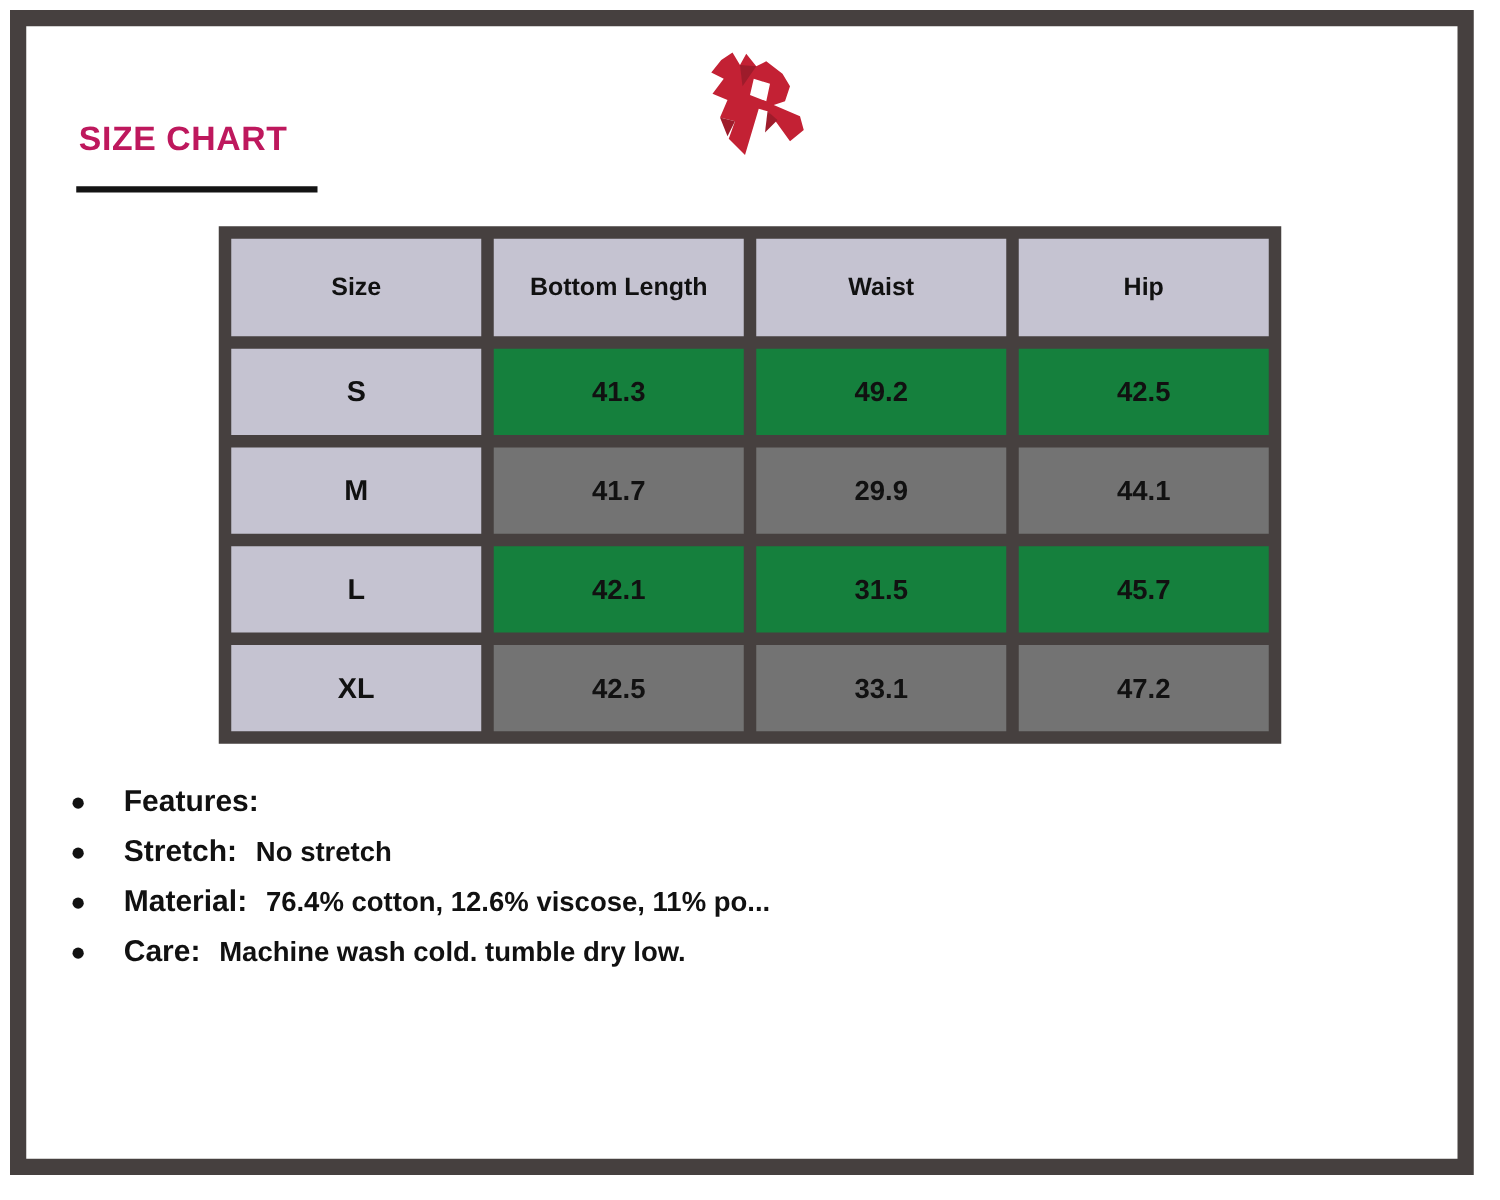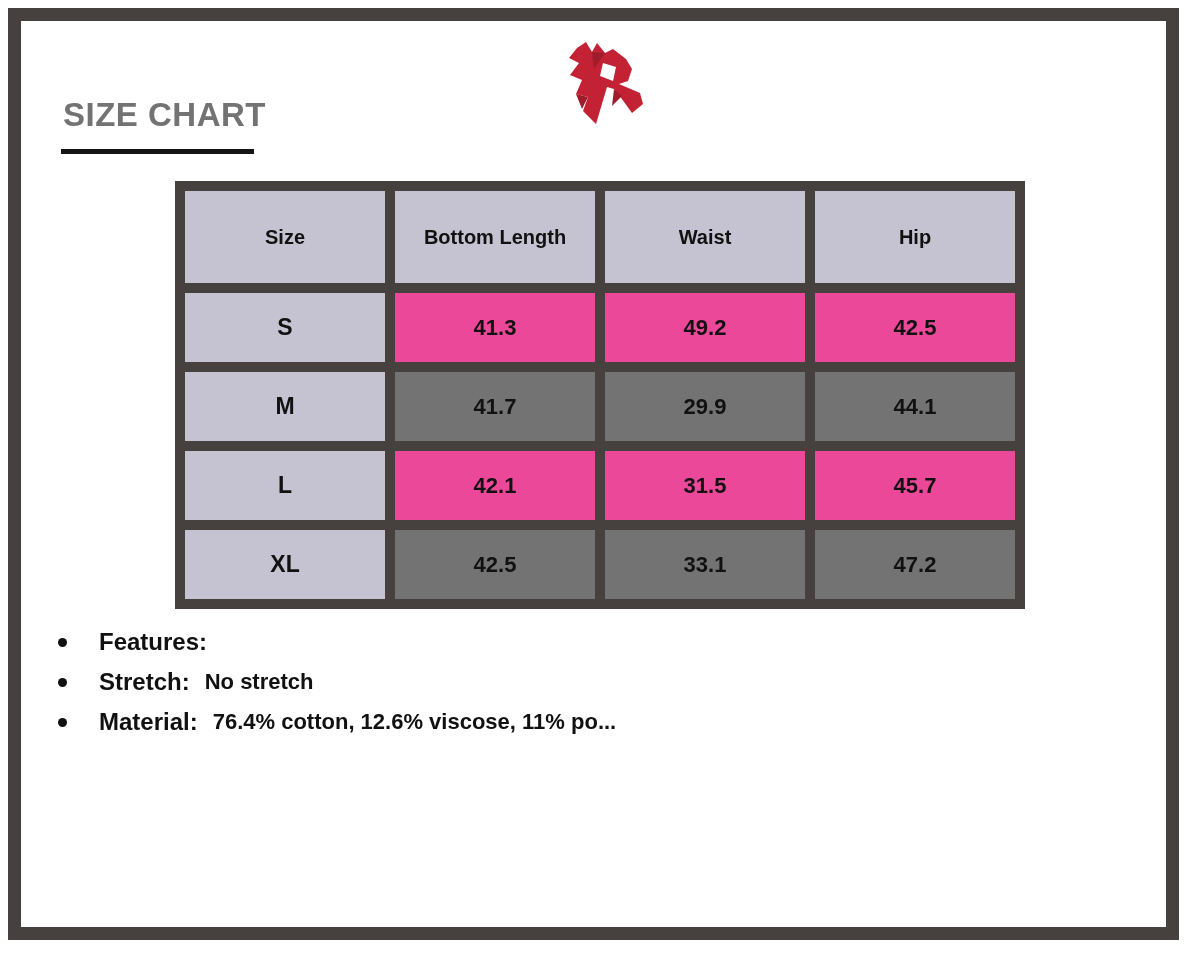--- a/index.html
+++ b/index.html
@@ -22,23 +22,23 @@
     width: 1171px; height: 932px;
     border: 13px solid #46403F;
     box-sizing: border-box;
     pointer-events: none;
   }
   
   .title {
     position: absolute;
     left: 63px; top: 96px;
     margin: 0;
-    font-size: 33px;
-    font-weight: bold;
-    color: #737373;
+    font-size: 27px;
+    font-weight: bold;
+    color: #be185d;
     letter-spacing: 0.5px;
     white-space: nowrap;
   }
   .title-underline {
     position: absolute;
     left: 61px; top: 149px;
     width: 193px; height: 5px;
     background: #141414;
   }
   
@@ -74,32 +74,32 @@
     background: #46403F;
     table-layout: fixed;
   }
   .size-table th, .size-table td {
     text-align: center;
     vertical-align: middle;
     font-weight: bold;
     color: #111111;
     padding: 0;
   }
-  .size-table thead tr { height: 92px; }
+  .size-table thead tr { height: 78px; }
   .size-table tbody tr { height: 69px; }
   .size-table thead th {
     background: #C5C3D1;
     font-size: 20px;
   }
   .size-table tbody th {
     background: #C5C3D1;
     font-size: 23px;
   }
   .size-table td { font-size: 22px; }
-  tr.row-odd  td { background: #ec4899; }
+  tr.row-odd  td { background: #15803d; }
   tr.row-even td { background: #737373; }
   
   .details {
     position: absolute;
     left: 58px; top: 622px;
     margin: 0; padding: 0;
     list-style: none;
   }
   .details li {
     display: flex;
@@ -192,15 +192,20 @@
     <li>
       <span class="bullet-dot"></span>
       <span class="detail-label">Stretch:</span>
       <span class="detail-value">No stretch</span>
     </li>
     <li>
       <span class="bullet-dot"></span>
       <span class="detail-label">Material:</span>
       <span class="detail-value">76.4% cotton, 12.6% viscose, 11% po...</span>
     </li>
+    <li>
+      <span class="bullet-dot"></span>
+      <span class="detail-label">Care:</span>
+      <span class="detail-value">Machine wash cold. tumble dry low.</span>
+    </li>
   </ul>
 
 </div>
 
 </body></html>

